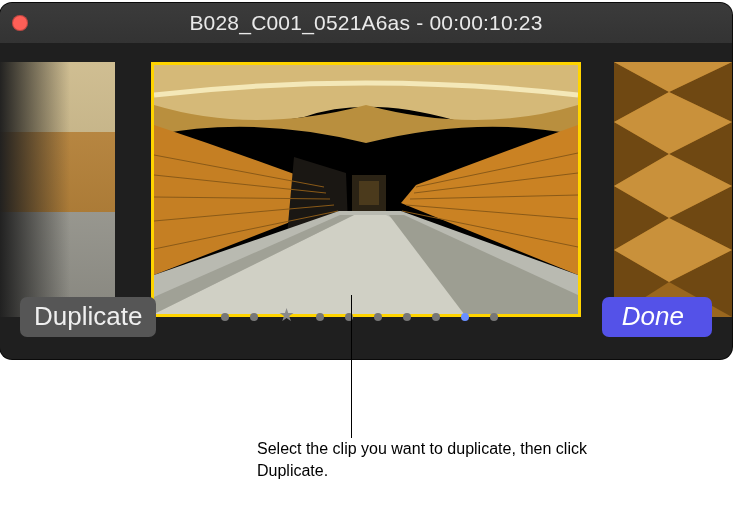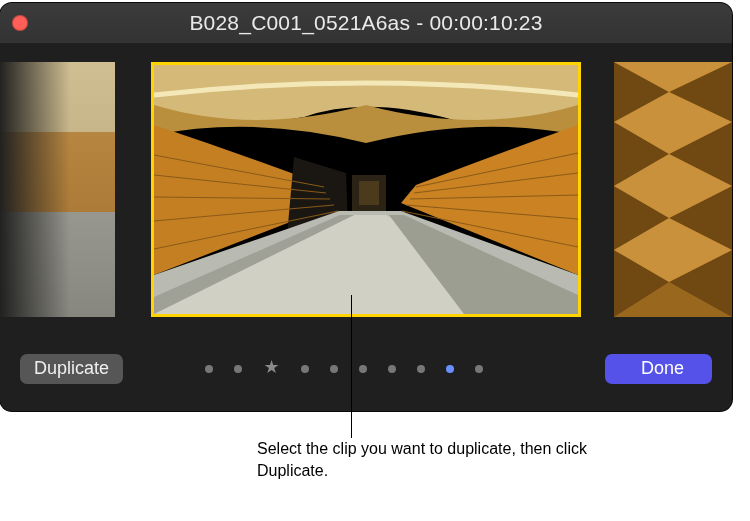--- a/index.html
+++ b/index.html
@@ -8,21 +8,21 @@
       height: 521px;
       background: #ffffff;
       font-family: -apple-system, "Helvetica Neue", Helvetica, Arial, sans-serif;
       position: relative;
     }
     .window {
       position: absolute;
       left: 0;
       top: 3px;
       width: 732px;
-      height: 408px;
+      height: 356px;
       background: #1f1f1f;
       border-radius: 12px;
       overflow: hidden;
       box-shadow: 0 0 0 1px #0a0a0a;
     }
     .titlebar {
       height: 40px;
       display: flex;
       align-items: center;
       padding: 0 12px;
@@ -89,34 +89,35 @@
       bottom: 0;
       height: 72px;
       display: flex;
       align-items: center;
       justify-content: space-between;
       padding: 0 20px 12px 20px;
     }
     .btn {
       border: none;
       border-radius: 7px;
-      font-size: 18px;
+      font-size: 26px;
       padding: 4px 14px 5px;
       cursor: pointer;
       font-family: inherit;
     }
     .btn-duplicate {
       background: #565656;
       color: #efefef;
     }
     .btn-done {
       background: #5452e8;
       color: #ffffff;
-      padding-left: 36px;
+      padding-left: 20px;
       padding-right: 28px;
+      font-style: italic;
     }
     .dots {
       display: flex;
       align-items: center;
       gap: 21px;
       margin-left: -40px;
     }
     .dot {
       width: 8px;
       height: 8px;

